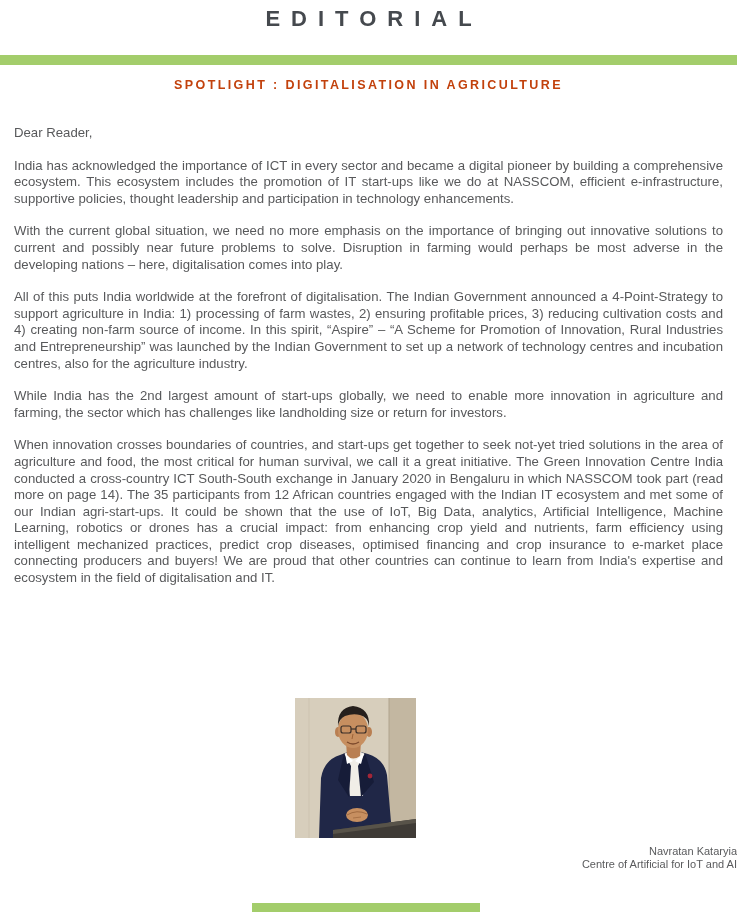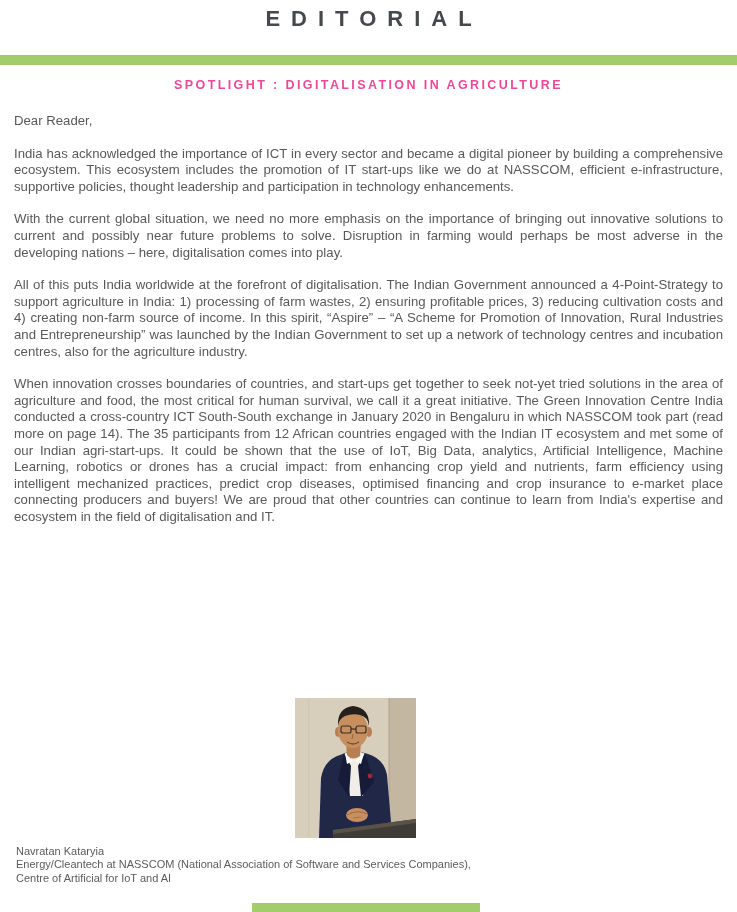--- a/index.html
+++ b/index.html
@@ -27,42 +27,42 @@
     width: 737px; height: 10px;
     background: #a3cd6b;
   }
   .spotlight-heading {
     position: absolute;
     top: 78px; left: 0; right: 0;
     text-align: center;
     font-size: 12.5px;
     font-weight: bold;
     letter-spacing: 2.4px;
-    color: #ec4899;
+    color: #c2410c;
   }
   .article-body {
     position: absolute;
     top: 113px; left: 14px;
     width: 709px;
     font-size: 13.2px;
     line-height: 16.6px;
     color: #58595b;
   }
-  .article-body p { margin: 0 0 16px 0; text-align: justify; }
+  .article-body p { margin: 12px 0 16px 0; text-align: justify; }
   .article-body p.salutation { text-align: left; }
   .photo-wrap {
     position: absolute;
     top: 698px; left: 295px;
     width: 121px; height: 140px;
   }
   .photo-wrap svg { display: block; }
   .author-caption {
     position: absolute;
-    top: 845px; left: 16px; right: 0;
-    text-align: left;
+    top: 845px; left: 0; right: 0;
+    text-align: right;
     font-size: 11px;
     line-height: 13.4px;
     color: #5a5b5d;
   }
   .bottom-accent-bar {
     position: absolute;
     top: 903px; left: 252px;
     width: 228px; height: 9px;
     background: #a3cd6b;
   }
@@ -76,20 +76,21 @@
 
   <div class="top-accent-bar"></div>
 
   <div class="spotlight-heading">SPOTLIGHT : DIGITALISATION IN AGRICULTURE</div>
 
   <div class="article-body">
     <p class="salutation">Dear Reader,</p>
     <p>India has acknowledged the importance of ICT in every sector and became a digital pioneer by building a comprehensive ecosystem. This ecosystem includes the promotion of IT start-ups like we do at NASSCOM, efficient e-infrastructure, supportive policies, thought leadership and participation in technology enhancements.</p>
     <p>With the current global situation, we need no more emphasis on the importance of bringing out innovative solutions to current and possibly near future problems to solve. Disruption in farming would perhaps be most adverse in the developing nations – here, digitalisation comes into play.</p>
     <p>All of this puts India worldwide at the forefront of digitalisation. The Indian Government announced a 4-Point-Strategy to support agriculture in India: 1) processing of farm wastes, 2) ensuring profitable prices, 3) reducing cultivation costs and 4) creating non-farm source of income. In this spirit, “Aspire” – “A Scheme for Promotion of Innovation, Rural Industries and Entrepreneurship” was launched by the Indian Government to set up a network of technology centres and incubation centres, also for the agriculture industry.</p>
+    <p>While India has the 2nd largest amount of start-ups globally, we need to enable more innovation in agriculture and farming, the sector which has challenges like landholding size or return for investors.</p>
     <p>When innovation crosses boundaries of countries, and start-ups get together to seek not-yet tried solutions in the area of agriculture and food, the most critical for human survival, we call it a great initiative. The Green Innovation Centre India conducted a cross-country ICT South-South exchange in January 2020 in Bengaluru in which NASSCOM took part (read more on page 14). The 35 participants from 12 African countries engaged with the Indian IT ecosystem and met some of our Indian agri-start-ups. It could be shown that the use of IoT, Big Data, analytics, Artificial Intelligence, Machine Learning, robotics or drones has a crucial impact: from enhancing crop yield and nutrients, farm efficiency using intelligent mechanized practices, predict crop diseases, optimised financing and crop insurance to e-market place connecting producers and buyers! We are proud that other countries can continue to learn from India's expertise and ecosystem in the field of digitalisation and IT.</p>
   </div>
 
   <div class="photo-wrap">
     <svg viewBox="0 0 121 140" width="121" height="140">
 
       <rect x="0" y="0" width="121" height="140" fill="#d7cebc"></rect>
       <rect x="94" y="0" width="27" height="140" fill="#c3b7a1"></rect>
       <line x1="94" y1="0" x2="94" y2="140" stroke="#b0a48e" stroke-width="1"></line>
       <line x1="14" y1="0" x2="14" y2="140" stroke="#cdc3b0" stroke-width="1"></line>
@@ -126,19 +127,18 @@
       <polygon points="38,132 121,121 121,125 38,136" fill="#585349"></polygon>
 
       <ellipse cx="62" cy="117" rx="11" ry="7" fill="#c78f60"></ellipse>
       <path d="M 52 117 Q 62 111 72 116" stroke="#a06a40" stroke-width="1" fill="none"></path>
       <path d="M 58 120 L 66 119" stroke="#a06a40" stroke-width="0.8" fill="none"></path>
     </svg>
   </div>
 
   <div class="author-caption">
     <div>Navratan Kataryia</div>
-    <div>Energy/Cleantech at NASSCOM (National Association of Software and Services Companies),</div>
     <div>Centre of Artificial for IoT and AI</div>
   </div>
 
   <div class="bottom-accent-bar"></div>
 
 </div>
 
 </body></html>

